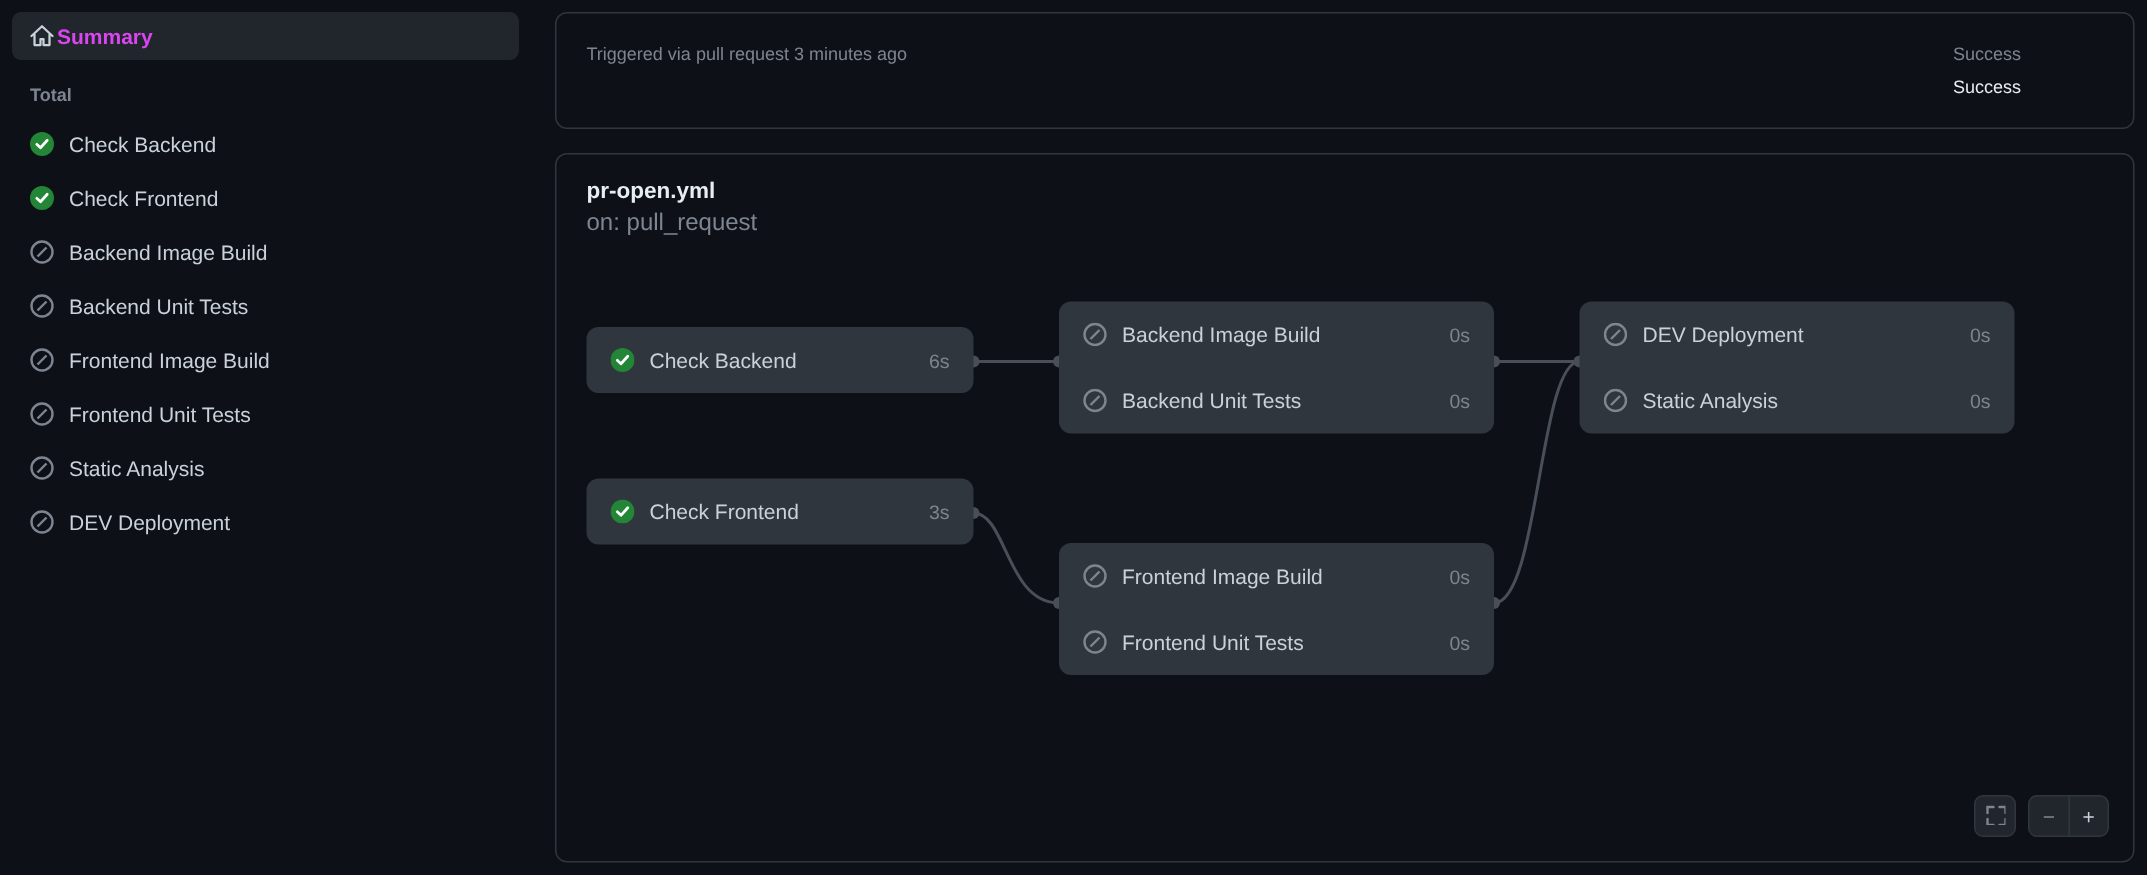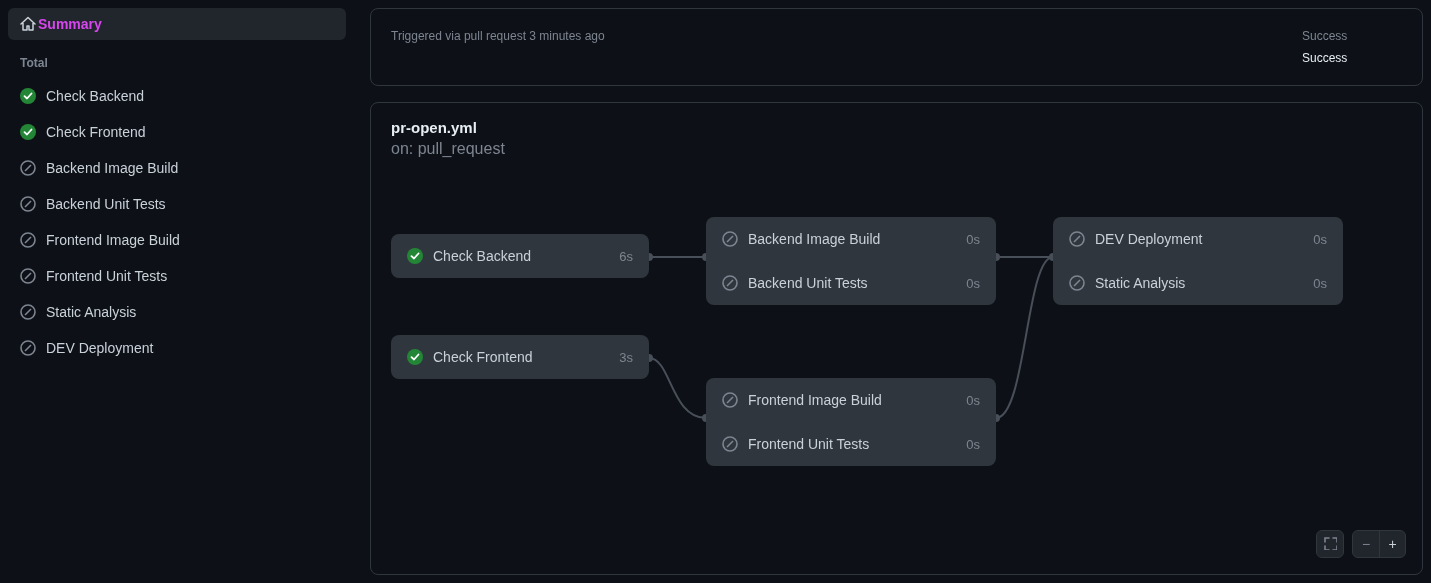--- a/index.html
+++ b/index.html
@@ -93,21 +93,20 @@
   .stat-label { font-size: 12px; color: #7d8590; margin-bottom: 8px; }
   .stat-value { font-size: 12px; font-weight: 400; color: #e6edf3; }
   .graph-card {
     border: 1px solid #30363d;
     border-radius: 8px;
     flex: 1;
     display: flex;
     flex-direction: column;
     position: relative;
     overflow: hidden;
-    gap: 16px;
   }
   .graph-header { padding: 16px 20px 4px 20px; }
   .graph-title { font-size: 15px; font-weight: 600; color: #e6edf3; }
   .graph-sub { font-size: 16px; color: #7d8590; margin-top: 4px; }
   .graph-body {
     flex: 1;
     position: relative;
   }
   .svg-connectors {
     position: absolute;

